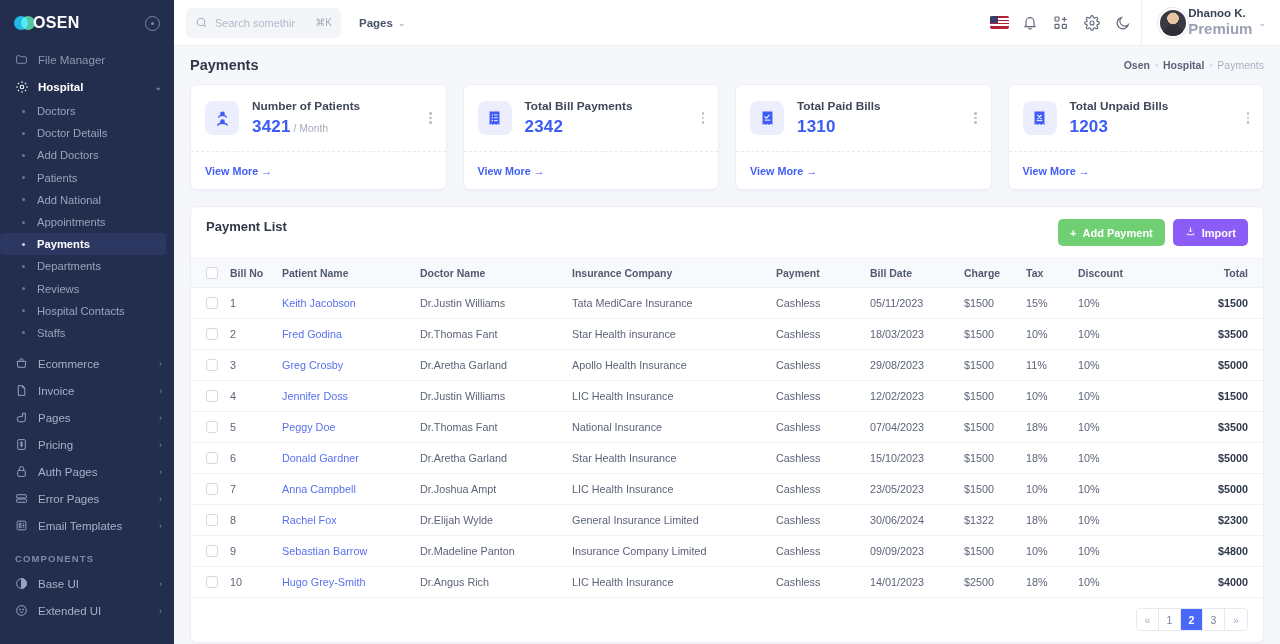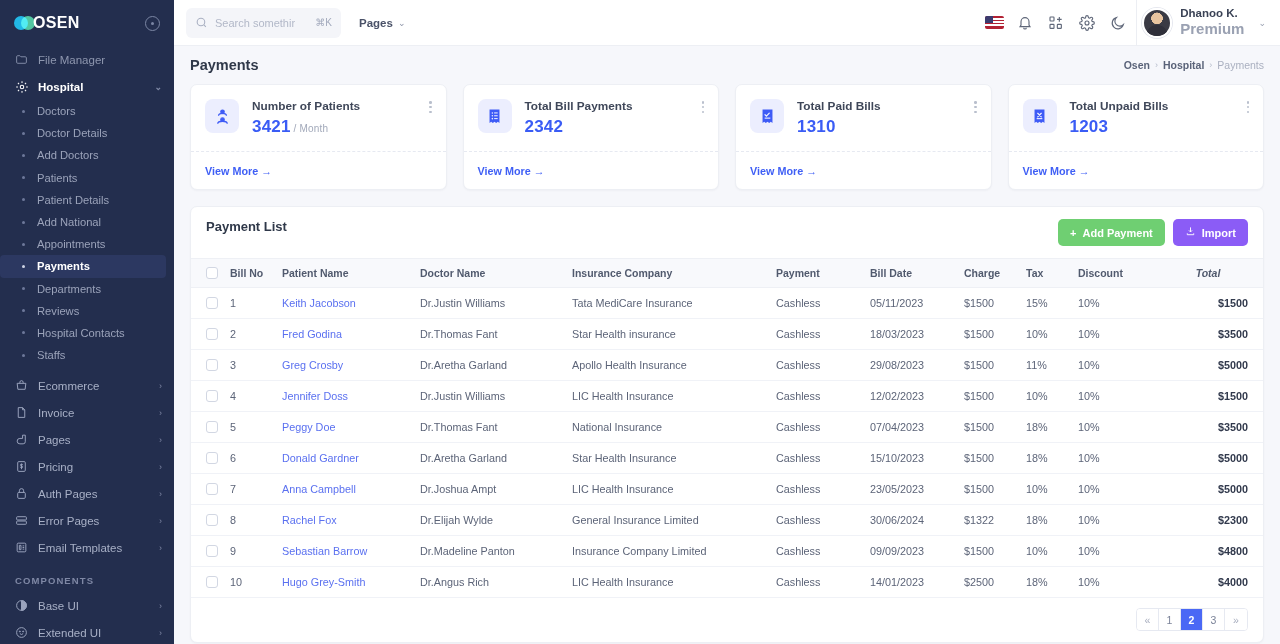--- a/index.html
+++ b/index.html
@@ -111,22 +111,22 @@
   }
   .flag {
     width: 19px; height: 13px; border-radius: 2px; overflow: hidden;
     display: block; position: relative; background: #b22234;
   }
   .flag .st { position: absolute; left: 0; top: 0; width: 8px; height: 7px; background: #3c3b6e; }
   .flag .s1, .flag .s2, .flag .s3 { position: absolute; left: 0; width: 19px; height: 1.6px; background: #fff; }
   .flag .s1 { top: 2px; } .flag .s2 { top: 5.2px; } .flag .s3 { top: 8.4px; }
 
   .user-chip {
-    display: flex; align-items: center; gap: 8px; margin-left: 3px;
-    padding-left: 5px; border-left: 1px solid #eceef3; cursor: pointer; height: 46px;
+    display: flex; align-items: center; margin-left: 3px;
+    padding-left: 16px; border-left: 1px solid #eceef3; cursor: pointer; height: 46px;
   }
   .avatar {
     width: 30px; height: 30px; border-radius: 50%;
     background: radial-gradient(circle at 50% 32%, #e8c4a0 0 26%, #3a3a44 27% 100%);
     border: 2px solid #fff; box-shadow: 0 0 0 1px #e6e8ef; overflow: hidden; position: relative;
   }
   .avatar::after {
     content:''; position:absolute; left:50%; top:58%; transform:translateX(-50%);
     width: 22px; height: 16px; border-radius: 11px 11px 0 0; background:#2f2f3a;
   }
@@ -146,21 +146,21 @@
   .crumbs .cur { color: #aab0c0; }
 
   .content { flex: 1; padding: 0 16px 0 16px; overflow: hidden; }
 
   
   .cards { display: flex; gap: 16px; }
   .card {
     flex: 1; background: #fff; border-radius: 7px; border: 1px solid #edeff4;
     box-shadow: 0 1px 2px rgba(30,40,70,.035);
   }
-  .card-top { display: flex; align-items: flex-start; padding: 14px 14px 0 14px; gap: 13px; }
+  .card-top { display: flex; align-items: center; padding: 14px 14px 0 14px; gap: 13px; }
   .card-ico {
     width: 34px; height: 34px; border-radius: 8px; background: #eceefe;
     display: flex; align-items: center; justify-content: center; color: #3e5bf6; flex: 0 0 34px;
   }
   .card-label { font-size: 11.8px; color: #3f4759; font-weight: 600; }
   .card-val { font-size: 17px; color: #3a5cf5; font-weight: 700; margin-top: 4px; letter-spacing:.2px; }
   .card-val .sub { font-size: 10px; color: #a2a9ba; font-weight: 400; }
   .kebab { margin-left: auto; color: #b3b9c8; font-size: 13px; line-height: .7; cursor: pointer; letter-spacing: 0; }
   .kebab b { display:block; width:2.5px; height:2.5px; border-radius:50%; background:#b9bfcd; margin:2.2px 0; }
   .card-foot { border-top: 1px dashed #e6e9f1; margin-top: 14px; padding: 9px 14px 10px 14px; }
@@ -197,21 +197,21 @@
   .c-bill { width: 52px; }
   .c-pat { width: 138px; }
   .c-doc { width: 152px; }
   .c-ins { width: 204px; margin-left: 12px; }
   .c-pay { width: 94px; }
   .c-date { width: 94px; }
   .c-charge { width: 62px; }
   .c-tax { width: 52px; }
   .c-disc { width: 90px; }
   .c-total { text-align: right; padding-right: 15px !important; }
-  thead .c-total { text-align: center; font-style: italic; }
+  thead .c-total { text-align: right; }
   td.c-total { font-weight: 700; color: #323a4d; }
   .pat-link { color: #5a70f0; text-decoration: none; }
   .cbx {
     width: 12px; height: 12px; border: 1.2px solid #d2d7e3; border-radius: 3px;
     background: #fff; display: block; cursor: pointer;
   }
 
   .pager { display: flex; justify-content: flex-end; padding: 10px 15px 11px 15px; }
   .pg {
     display: flex; border: 1px solid #e6e9f1; border-radius: 4px; overflow: hidden;
@@ -272,24 +272,20 @@
           <span class="dot"></span>
           <span>Doctor Details</span>
         </div>
       <div class="sb-sub">
           <span class="dot"></span>
           <span>Add Doctors</span>
         </div>
       <div class="sb-sub">
           <span class="dot"></span>
           <span>Patients</span>
-        </div>
-      <div class="sb-sub">
-          <span class="dot"></span>
-          <span>Patient Details</span>
         </div>
       <div class="sb-sub">
           <span class="dot"></span>
           <span>Add National</span>
         </div>
       <div class="sb-sub">
           <span class="dot"></span>
           <span>Appointments</span>
         </div>
       <div class="sb-sub active">

